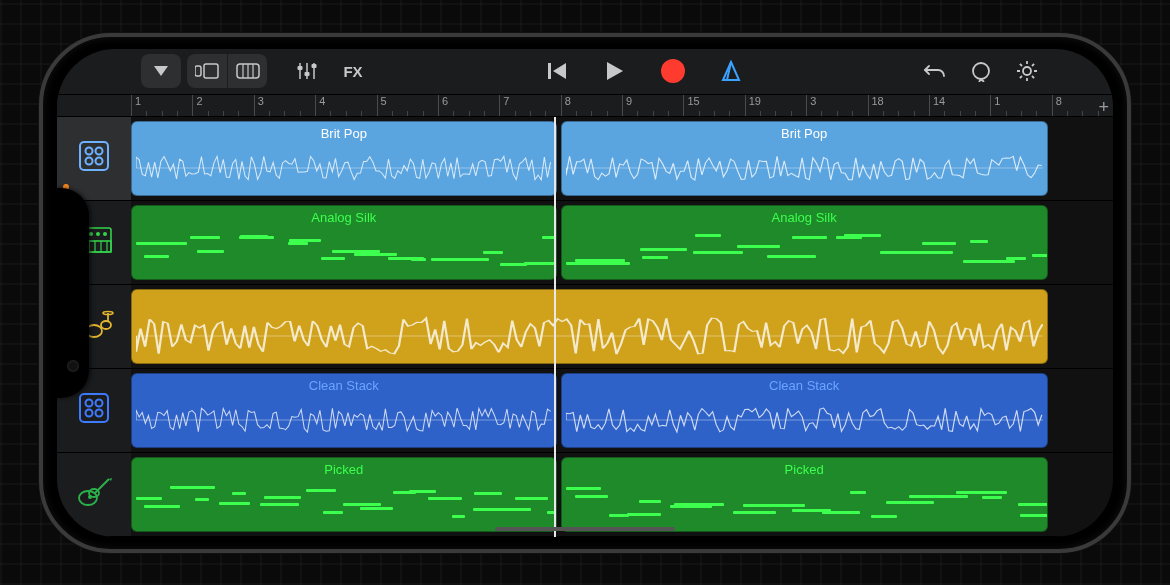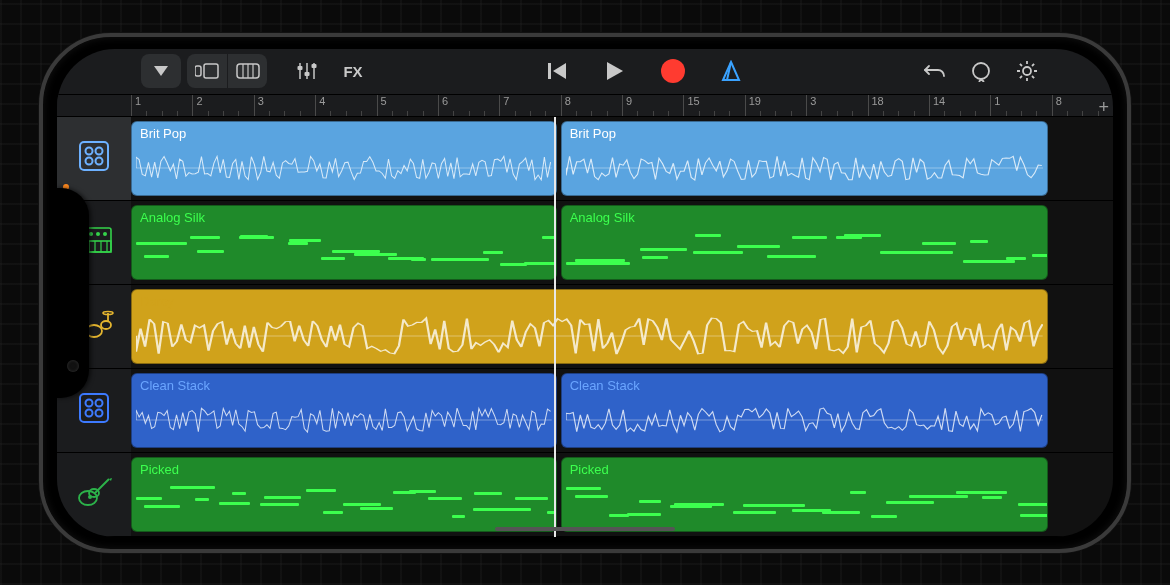--- a/index.html
+++ b/index.html
@@ -146,20 +146,21 @@
     position: relative;
     background: #111;
     display:flex;
     flex-direction:column;
   }
   .lane {
     flex: 1;
     border-bottom: 1px solid #000;
     position: relative;
     overflow:hidden;
+    text-align:center;
   }
   .region-row { position:absolute; inset:4px 0 4px 0; display:flex; gap:4px; }
   .region {
     position:relative;
     border-radius:6px;
     padding:4px 8px 0 8px;
     font-size:13px;
     font-weight:500;
     overflow:hidden;
     border:1px solid rgba(0,0,0,0.35);

